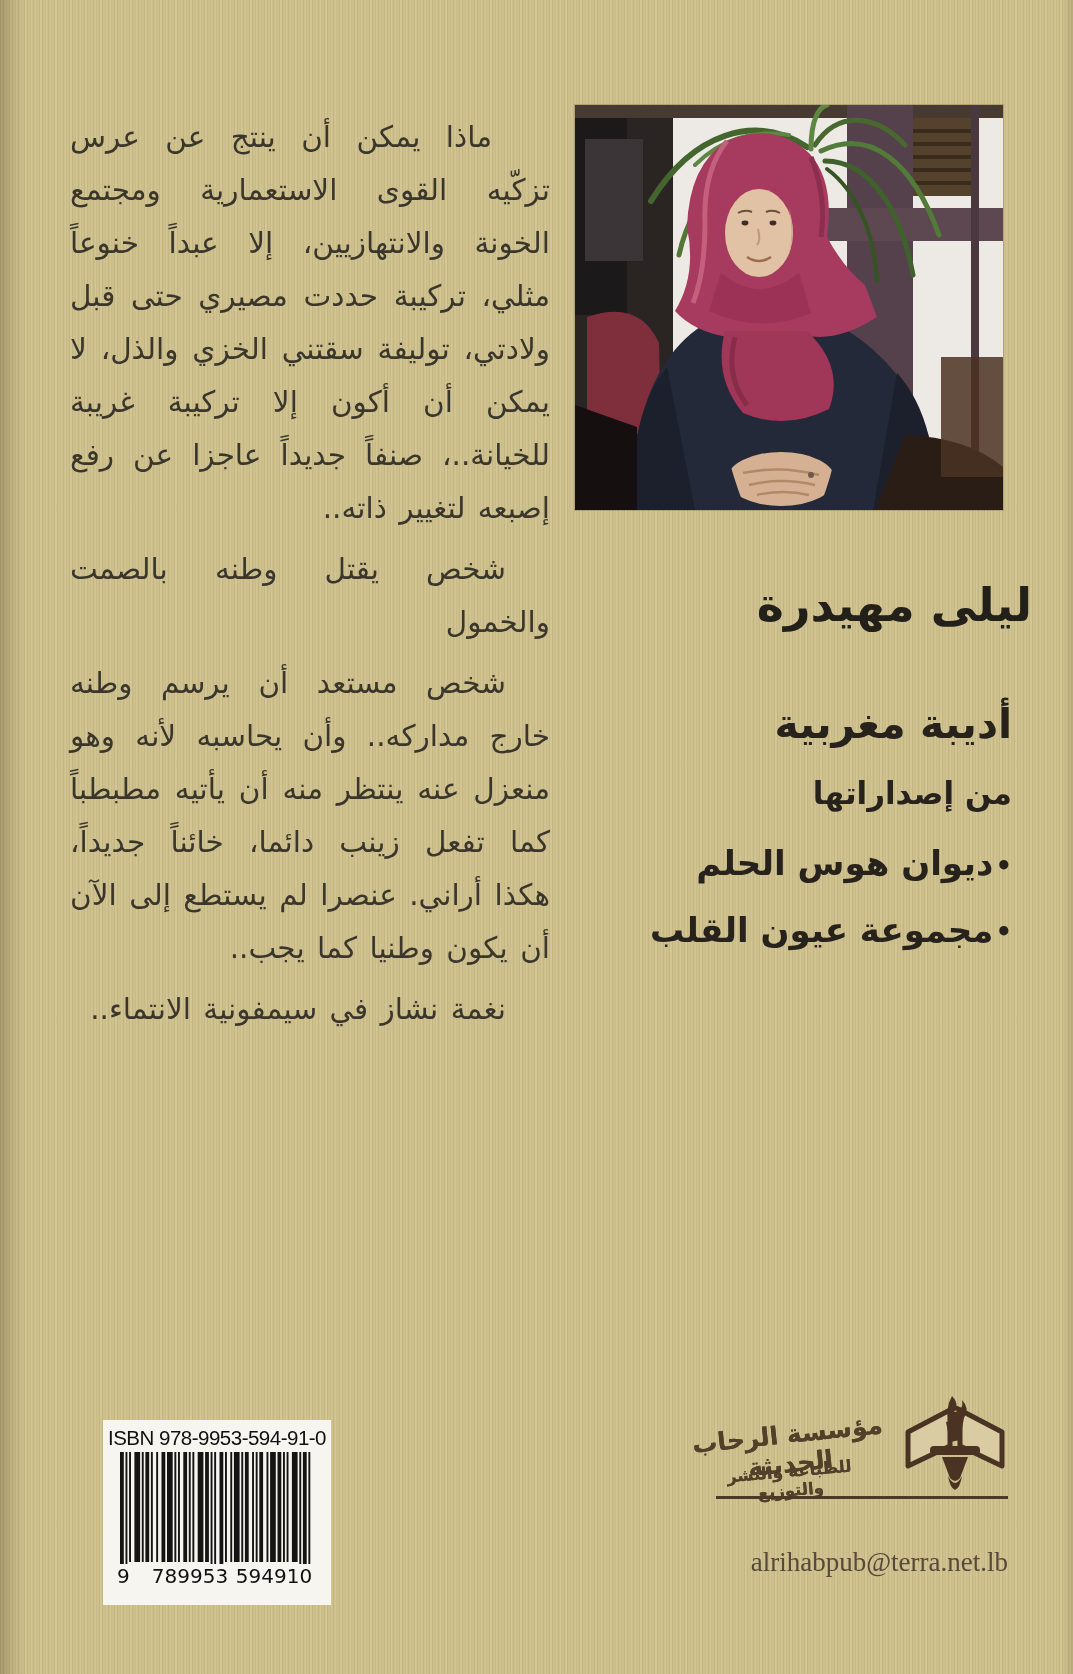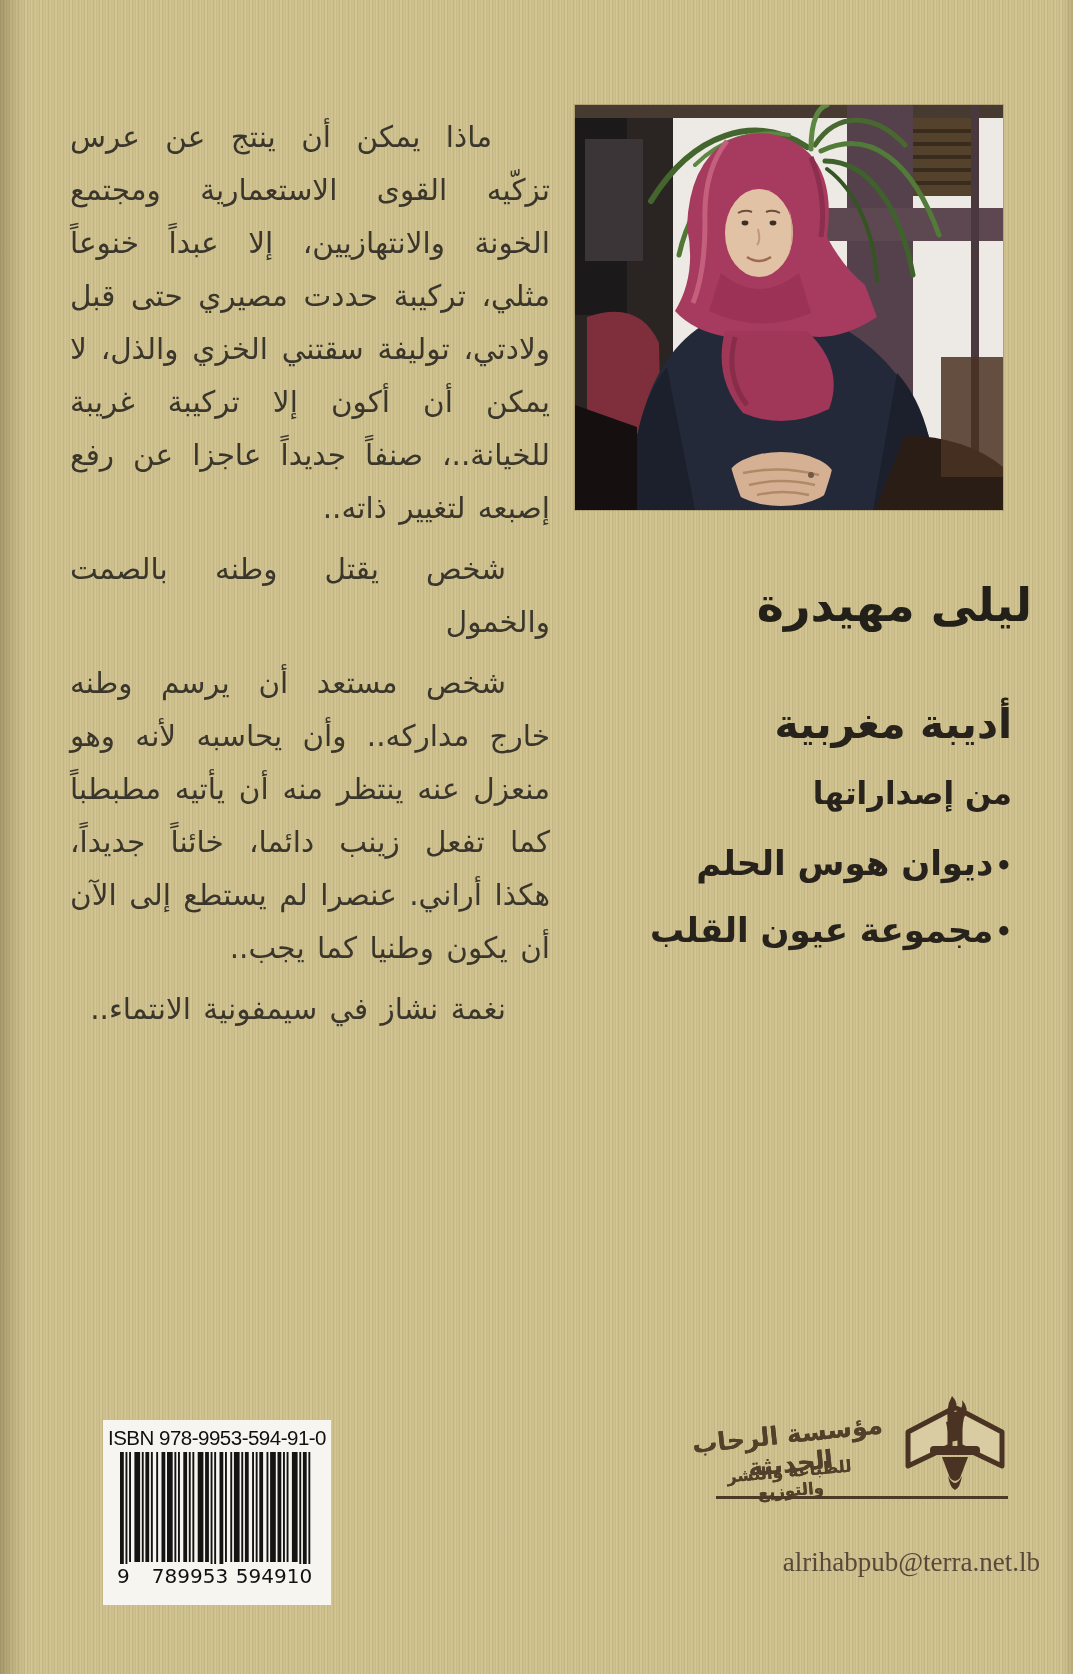--- a/index.html
+++ b/index.html
@@ -58,21 +58,21 @@
   .pub-cal{position:absolute;color:#53402a;font-weight:bold;direction:rtl;
     text-align:center;transform:rotate(-6deg);text-shadow:0 0 0.6px #53402a;}
   #pub-name1{left:676px;top:1420px;width:226px;font-size:25px;}
   #pub-name2{left:700px;top:1462px;width:180px;font-size:16.5px;transform:rotate(-5deg);}
   #pub-logo{position:absolute;left:900px;top:1394px;}
   #pub-rule{position:absolute;left:716px;top:1496px;width:292px;height:3px;background:#4c3a27;}
   .pub-line{position:absolute;left:620px;width:388px;direction:rtl;text-align:right;
     color:#55412a;font-size:17.5px;font-weight:bold;white-space:nowrap;}
   #pub-phone{top:1503px;}
   #pub-pobox{top:1528px;}
-  .pub-email{position:absolute;left:652px;width:388px;text-align:right;
+  .pub-email{position:absolute;left:620px;width:388px;text-align:right;
     font-family:"Liberation Serif",serif;font-size:27px;color:#57493a;}
   #pub-email1{top:1547px;}
   #pub-email2{top:1579px;}
 </style>
 </head>
 <body>
 
 <div id="cover">
 
   <div id="spine-shadow"></div>

